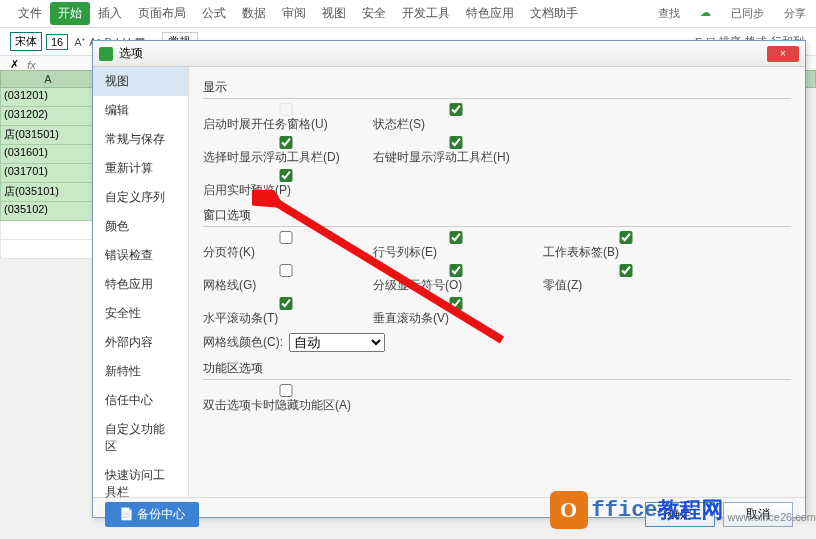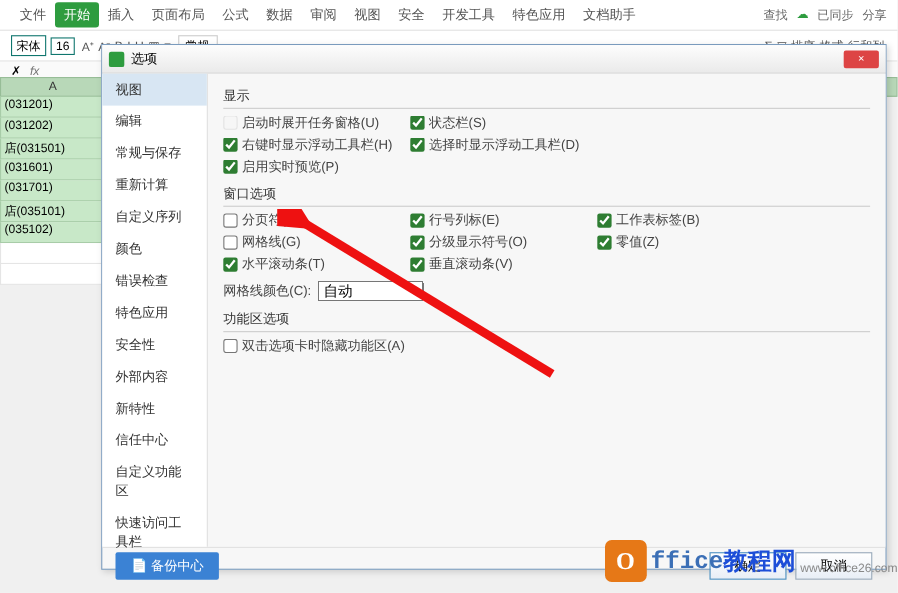--- a/index.html
+++ b/index.html
@@ -2,21 +2,21 @@
 <html><head>
   <meta charset="utf-8">
   <style>
     * { margin: 0; padding: 0; box-sizing: border-box; font-family: "Microsoft YaHei", sans-serif; }
     body { width: 816px; height: 539px; background: #f0f0f0; position: relative; overflow: hidden; }
     
     .ribbon-tabs { display: flex; align-items: center; padding: 2px 10px; background: #fff; border-bottom: 1px solid #ddd; font-size: 12px; justify-content: flex-end; }
     .ribbon-tabs .tab { padding: 3px 8px; color: #555; cursor: pointer; }
     .ribbon-tabs .tab.active { background: #2e9c3f; color: #fff; border-radius: 3px; }
     .ribbon-tabs .spacer { flex: 1; }
-    .ribbon-tabs .right { font-size: 11px; color: #666; display: flex; gap: 8px; }
+    .ribbon-tabs .right { font-size: 11px; color: #666; display: flex; gap: 20px; }
     .cloud-icon { color: #2e9c3f; }
     
     .toolbar { display: flex; align-items: center; padding: 4px 10px; background: #fff; border-bottom: 1px solid #ddd; font-size: 11px; }
     .toolbar .font-sel { border: 1px solid #0f766e; padding: 1px 4px; margin-right: 4px; }
     .toolbar .mini { margin: 0 2px; color: #555; cursor: pointer; }
     .toolbar .btn-box { border: 1px solid #ccc; padding: 1px 6px; margin: 0 4px; }
     .toolbar .spacer { flex: 1; }
     
     .fx-bar { display: flex; align-items: center; padding: 2px 10px; background: #fafafa; border-bottom: 1px solid #e5e5e5; font-size: 11px; }
     .fx-bar .fx { font-style: italic; margin: 0 8px; color: #777; }
@@ -39,21 +39,21 @@
     .dlg-close { width: 32px; height: 16px; background: #d44; color: #fff; font-size: 10px; text-align: center; border-radius: 2px; cursor: pointer; line-height: 16px; }
     
     .dlg-body { display: flex; height: 430px; }
     .sidebar { width: 96px; background: #fff; border-right: 1px solid #ddd; }
     .sidebar .item { padding: 6px 12px; font-size: 12px; color: #333; cursor: pointer; }
     .sidebar .item.active { background: #d8e6f3; }
     
     .content { flex: 1; padding: 4px 14px; background: #f7f7f7; font-size: 12px; color: #444; }
     .section-hdr { border-bottom: 1px solid #ccc; padding: 2px 0; margin: 6px 0 4px; color: #333; }
     .check-row { display: flex; margin: 3px 0; }
-    .check-row label { display: flex; align-items: center; min-width: 170px; }
+    .check-row label { display: flex; min-width: 170px; flex-direction: column; }
     .check-row input[type=checkbox] { margin-right: 4px; accent-color: #2e7d32; }
     .check-row input.disabled { opacity: 0.5; }
     .gridc-row { display: flex; align-items: center; margin: 6px 0; }
     .gridc-row select { width: 96px; margin-left: 6px; }
     
     .dlg-footer { height: 34px; border-top: 1px solid #ddd; display: flex; align-items: center; padding: 0 12px; }
     .backup-btn { background: #3b82d4; color: #fff; padding: 4px 14px; font-size: 12px; border-radius: 2px; cursor: pointer; }
     .dlg-footer .spacer { flex: 1; }
     .ok-btn, .cancel-btn { border: 1px solid #9ab; padding: 3px 22px; font-size: 12px; background: linear-gradient(#fff,#e8eef6); margin-left: 8px; cursor: pointer; }
     .ok-btn { border-color: #4a90c2; }
@@ -183,25 +183,25 @@
             <span>启动时展开任务窗格(U)</span>
           </label>
         <label>
             <input type="checkbox" checked="" style="">
             <span>状态栏(S)</span>
           </label>
       </div>
       <div class="check-row">
         <label>
             <input type="checkbox" checked="" style="">
+            <span>选择时显示浮动工具栏(D)</span>
+          </label>
+        <label>
+            <input type="checkbox" checked="" style="">
             <span>右键时显示浮动工具栏(H)</span>
-          </label>
-        <label>
-            <input type="checkbox" checked="" style="">
-            <span>选择时显示浮动工具栏(D)</span>
           </label>
       </div>
       <div class="check-row">
         <label>
             <input type="checkbox" checked="" style="">
             <span>启用实时预览(P)</span>
           </label>
       </div>
 
       <div class="section-hdr">窗口选项</div>

